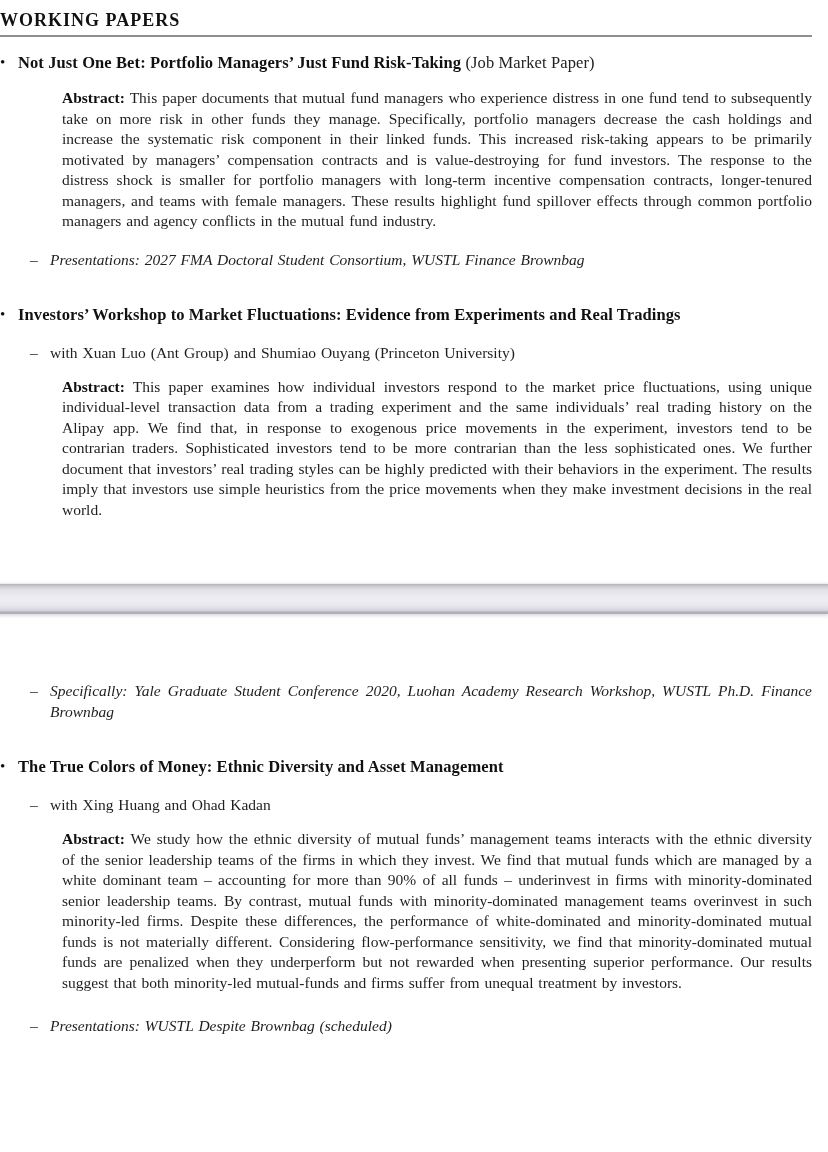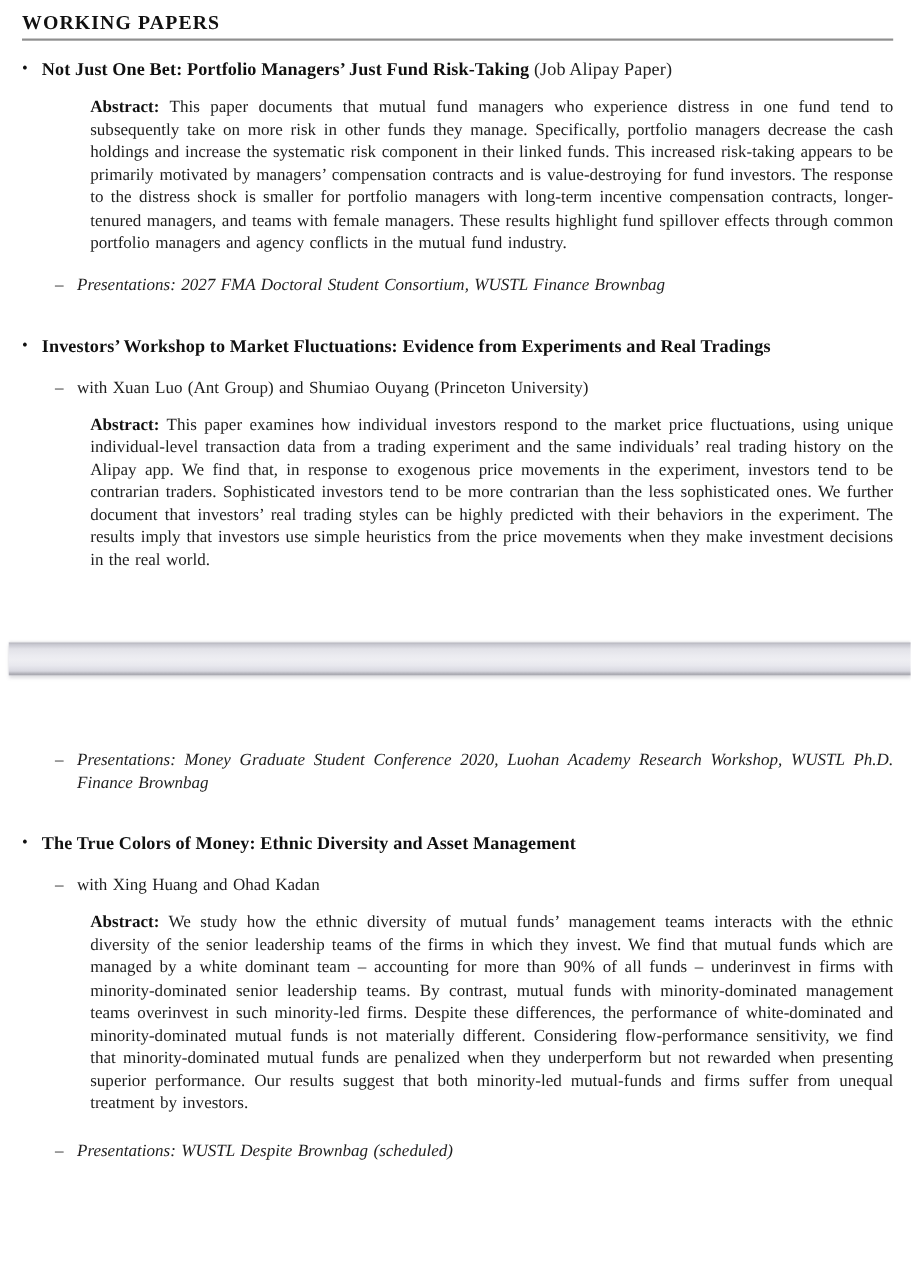--- a/index.html
+++ b/index.html
@@ -7,21 +7,21 @@
     width: 828px;
     height: 1152px;
     background: #ffffff;
     color: #1e1e1e;
     font-family: "Liberation Serif", "DejaVu Serif", serif;
     overflow: hidden;
   }
   .page {
     box-sizing: border-box;
     width: 828px;
-    padding: 8px 16px 0 20px;
+    padding: 8px 16px 0 0;
   }
   .section-header {
     margin: 0;
     font-size: 18px;
     line-height: 24px;
     font-weight: bold;
     letter-spacing: 1px;
     color: #111;
   }
   .section-rule {
@@ -103,21 +103,21 @@
 <body>
 
 <div class="page">
 
   <h1 class="section-header">WORKING PAPERS</h1>
   <hr class="section-rule">
 
   <div class="paper">
     <div class="paper-title-row">
       <span class="bullet">•</span>
-      <div class="title-wrap"><span>Not Just One Bet: Portfolio Managers’ Just Fund Risk-Taking</span><span class="title-note">(Job Alipay Paper)</span></div>
+      <div class="title-wrap"><span>Not Just One Bet: Portfolio Managers’ Just Fund Risk-Taking</span><span class="title-note">(Job Market Paper)</span></div>
     </div>
     <div class="abstract"><span class="abstract-label">Abstract:</span> <span>This paper documents that mutual fund managers who experience distress in one fund tend to subsequently take on more risk in other funds they manage. Specifically, portfolio managers decrease the cash holdings and increase the systematic risk component in their linked funds. This increased risk-taking appears to be primarily motivated by managers’ compensation contracts and is value-destroying for fund investors. The response to the distress shock is smaller for portfolio managers with long-term incentive compensation contracts, longer-tenured managers, and teams with female managers. These results highlight fund spillover effects through common portfolio managers and agency conflicts in the mutual fund industry.</span></div>
     <div class="subline italic mt17">
       <span class="dash">–</span>
       <span class="subtext">Presentations: 2027 FMA Doctoral Student Consortium, WUSTL Finance Brownbag</span>
     </div>
   </div>
 
   <div class="paper">
     <div class="paper-title-row mt33">
@@ -129,21 +129,21 @@
       <span class="subtext">with Xuan Luo (Ant Group) and Shumiao Ouyang (Princeton University)</span>
     </div>
     <div class="abstract"><span class="abstract-label">Abstract:</span> <span>This paper examines how individual investors respond to the market price fluctuations, using unique individual-level transaction data from a trading experiment and the same individuals’ real trading history on the Alipay app. We find that, in response to exogenous price movements in the experiment, investors tend to be contrarian traders. Sophisticated investors tend to be more contrarian than the less sophisticated ones. We further document that investors’ real trading styles can be highly predicted with their behaviors in the experiment. The results imply that investors use simple heuristics from the price movements when they make investment decisions in the real world.</span></div>
   </div>
 
   <div class="page-break-band"></div>
   <div class="after-band-spacer"></div>
 
   <div class="subline italic" style="margin-top:0;">
     <span class="dash">–</span>
-    <span class="subtext">Presentations: Money Graduate Student Conference 2020, Luohan Academy Research Workshop, WUSTL Ph.D. Finance Brownbag</span>
+    <span class="subtext">Specifically: Yale Graduate Student Conference 2020, Luohan Academy Research Workshop, WUSTL Ph.D. Finance Brownbag</span>
   </div>
 
   <div class="paper">
     <div class="paper-title-row mt33">
       <span class="bullet">•</span>
       <div class="title-wrap"><span>The True Colors of Money: Ethnic Diversity and Asset Management</span></div>
     </div>
     <div class="subline">
       <span class="dash">–</span>
       <span class="subtext">with Xing Huang and Ohad Kadan</span>

